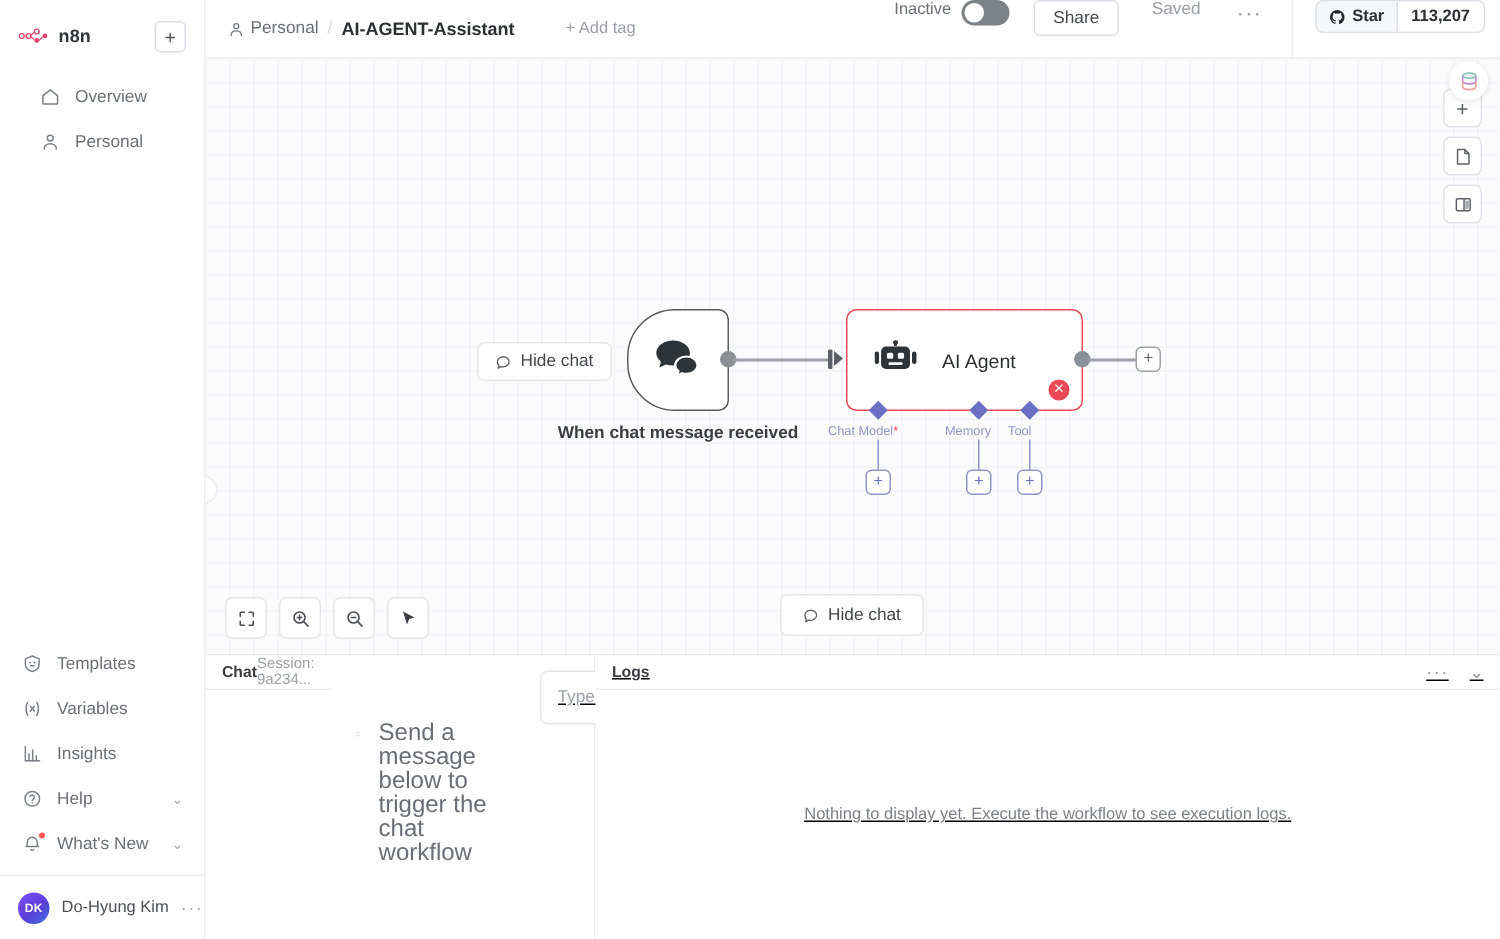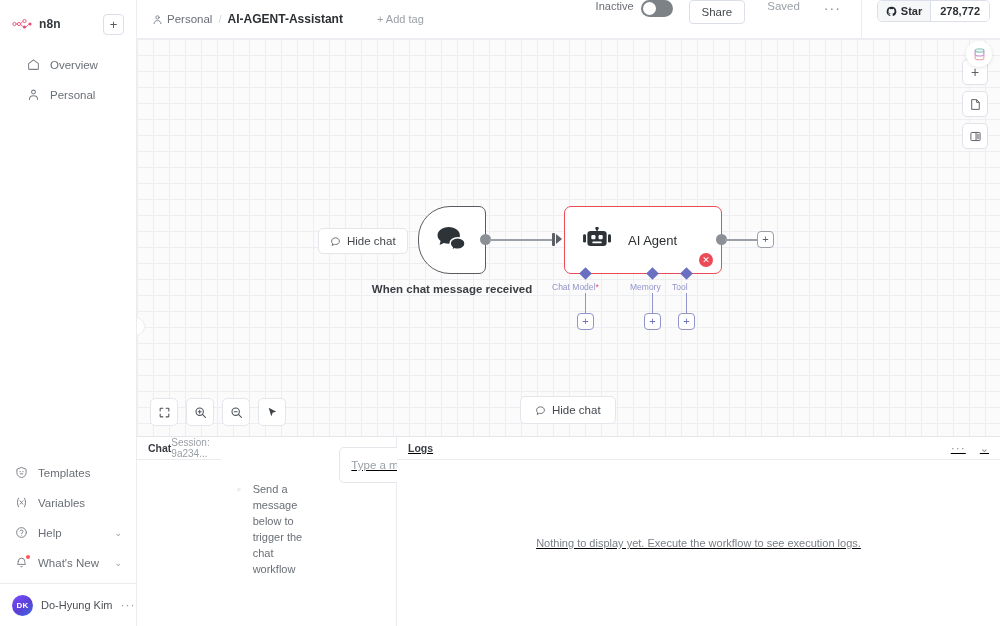--- a/index.html
+++ b/index.html
@@ -213,21 +213,21 @@
   .bottom { height: 190px; display: flex; background: #fff; border-top: 1px solid #e3e6eb; }
   .chat-panel { width: 260px; flex: 0 0 260px; border-right: 1px solid #e9ebef; display: flex; flex-direction: row; background: #fff; }
   .panel-head {
     height: 23px; display: flex; align-items: center; padding: 0 11px;
     border-bottom: 1px solid #e9ebef; background: #fff;
   }
   .panel-title { font-size: 10.5px; font-weight: bold; color: #3a3e43; }
   .panel-meta { margin-left: auto; font-size: 10px; color: #9aa0a6; }
   .chat-body { flex: 1; display: flex; align-items: center; justify-content: center; padding: 0 16px; }
   .chat-empty { display: flex; align-items: flex-start; gap: 12px; margin-top: -6px; }
-  .chat-empty-text { font-size: 11px; color: #6a6f76; line-height: 16px; max-width: 155px; }
+  .chat-empty-text { font-size: 16px; color: #6a6f76; line-height: 16px; max-width: 155px; }
   .chat-input-wrap { padding: 10px 13px 14px 13px; }
   .chat-input {
     height: 36px; border: 1px solid #e3e6eb; border-radius: 5px; background: #fff;
     display: flex; align-items: center; padding: 0 11px; text-decoration: underline;
   }
   .chat-input input {
     border: none; outline: none; flex: 1; font-size: 11.5px; color: #3a3e43;
     font-family: "Liberation Sans", sans-serif; background: transparent;
   }
   .chat-input input::placeholder { color: #9aa0a6; }
@@ -299,20 +299,30 @@
             <path d="M6.5 4 C3.8 7 3.8 17 6.5 20"></path>
               <path d="M17.5 4 C20.2 7 20.2 17 17.5 20"></path>
             <path d="M9.5 9 L14.5 15 M14.5 9 L9.5 15"></path>
           </svg>
         </span>
         <span class="lbl">Variables</span>
       </div>
       <div class="sb-item">
         <span class="ico">
           <svg width="13" height="13" viewBox="0 0 24 24" fill="none" stroke="#7b8087" stroke-width="1.8" stroke-linecap="round">
+            <path d="M3.5 20.5 V3.5"></path>
+              <path d="M3.5 20.5 H21"></path>
+            <path d="M8 20.5 V12 M12.5 20.5 V7.5 M17 20.5 V14.5"></path>
+          </svg>
+        </span>
+        <span class="lbl">Insights</span>
+      </div>
+      <div class="sb-item">
+        <span class="ico">
+          <svg width="13" height="13" viewBox="0 0 24 24" fill="none" stroke="#7b8087" stroke-width="1.8" stroke-linecap="round">
             <circle cx="12" cy="12" r="9"></circle>
             <path d="M9.3 9.2 a2.8 2.8 0 0 1 5.4 1 c0 1.9-2.7 2.3-2.7 4"></path>
             <circle cx="12" cy="17.2" r=".9" fill="#7b8087" stroke="none"></circle>
           </svg>
         </span>
         <span class="lbl">Help</span>
         <span class="chev">⌄</span>
       </div>
       <div class="sb-item">
         <span class="ico" style="position:relative;">
@@ -361,21 +371,21 @@
         <span class="saved-lbl">Saved</span>
         <span class="top-dots">···</span>
         <div class="vdiv"></div>
         <div class="star-group">
           <div class="star-btn">
             <svg width="11" height="11" viewBox="0 0 24 24" fill="#24292f">
               <path d="M12 1.5a10.5 10.5 0 0 0-3.32 20.47c.53.1.72-.23.72-.5v-1.8c-2.92.63-3.54-1.4-3.54-1.4-.48-1.22-1.17-1.55-1.17-1.55-.96-.65.07-.64.07-.64 1.06.08 1.62 1.09 1.62 1.09.94 1.62 2.47 1.15 3.07.88.1-.68.37-1.15.67-1.42-2.33-.26-4.78-1.17-4.78-5.2 0-1.15.41-2.09 1.08-2.82-.11-.27-.47-1.34.1-2.8 0 0 .88-.28 2.88 1.08a9.96 9.96 0 0 1 5.25 0c2-1.36 2.88-1.08 2.88-1.08.57 1.46.21 2.53.1 2.8.67.73 1.08 1.67 1.08 2.82 0 4.04-2.46 4.93-4.8 5.19.38.33.71.97.71 1.96v2.9c0 .28.19.61.73.5A10.5 10.5 0 0 0 12 1.5z"></path>
             </svg>
             <span>Star</span>
           </div>
-          <div class="star-count">278,772</div>
+          <div class="star-count">113,207</div>
         </div>
       </div>
     </header>
 
     <div class="canvas">
 
 
       <div class="collapse-handle">‹</div>
 
       <div class="canvas-right">

